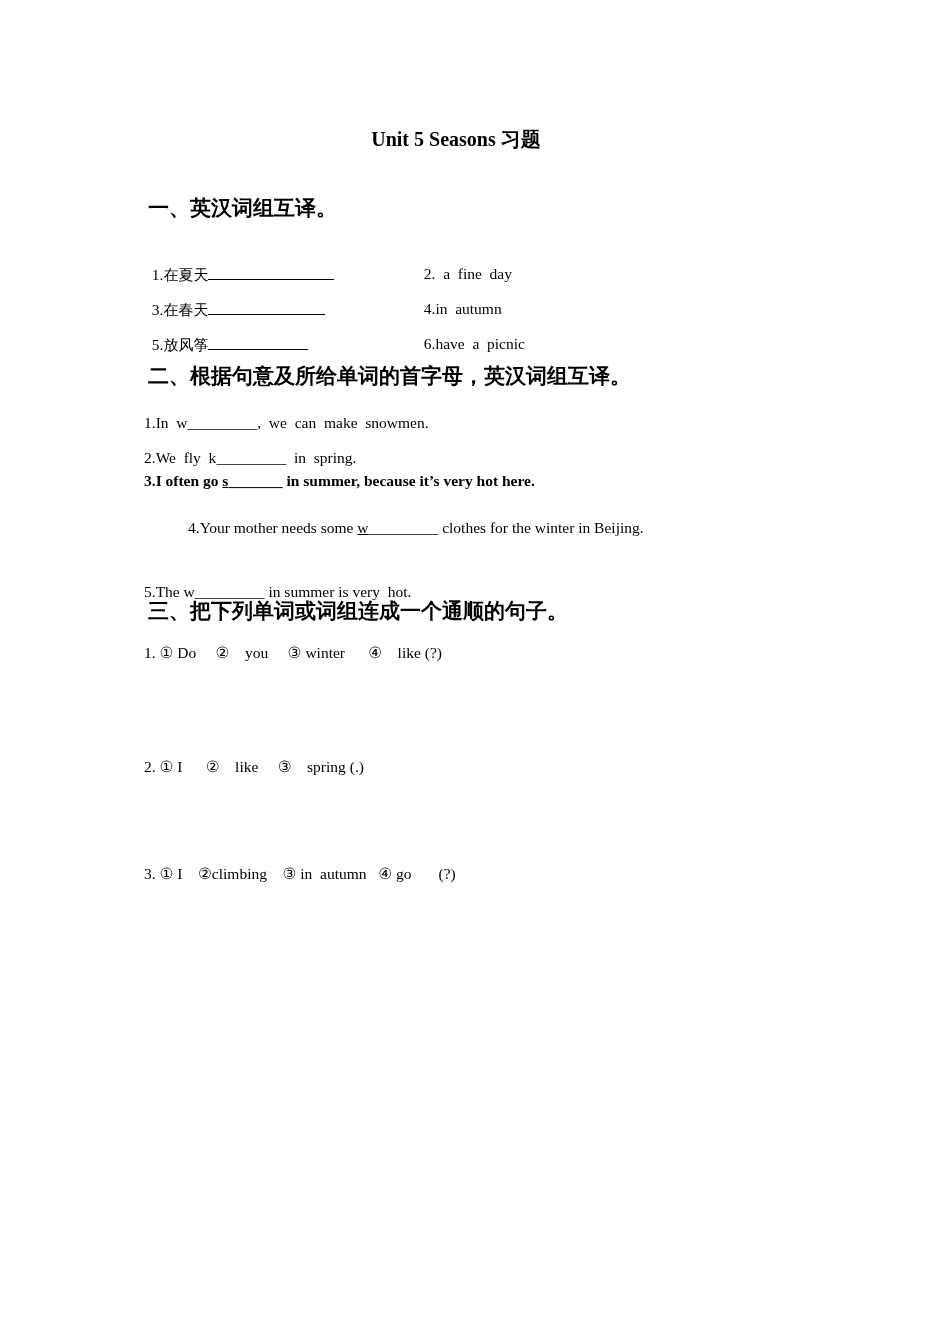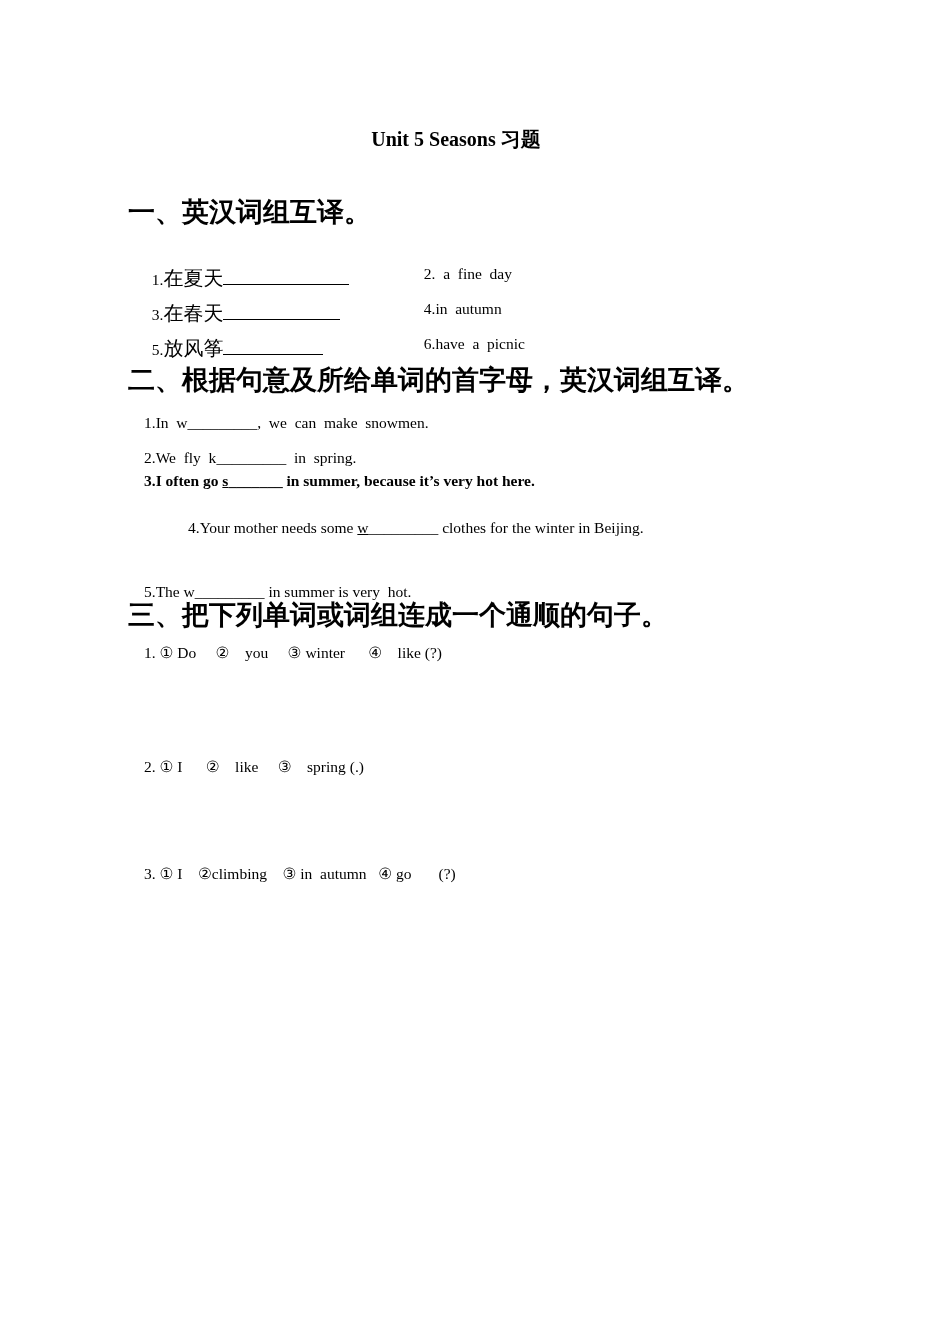--- a/index.html
+++ b/index.html
@@ -7,27 +7,27 @@
       width: 950px; height: 1344px; position: relative; overflow: hidden;
       font-family: "Liberation Serif", "DejaVu Serif", serif;
       color: #000;
     }
     .abs { position: absolute; white-space: pre; }
     .title {
       left: 0; width: 912px; text-align: center; top: 126px;
       font-size: 20px; font-weight: bold;
     }
     .heading {
-      left: 128px; font-size: 27px; font-weight: bold;
+      left: 148px; font-size: 21px; font-weight: bold;
       font-family: "DejaVu Sans", "Liberation Sans", sans-serif;
     }
     .line { font-size: 15.5px; }
     .blank-bold { display: inline-block; border-bottom: 1.5px solid #000; height: 14px; vertical-align: baseline; }
     u { text-decoration: underline; }
-    .cn { font-family: "DejaVu Serif", serif; font-size: 20px; }
+    .cn { font-family: "DejaVu Serif", serif; font-size: 15px; }
   </style>
 </head>
 <body>
 
 <div class="abs title">Unit 5 Seasons 习题</div>
 
 <div class="abs heading" style="top:194px;">一、英汉词组互译。</div>
 
 <div class="abs line" style="left:144px; top:247px;">
   <span>1.</span><span class="cn">在夏天</span><span class="blank-bold" style="width:126px;"></span>

